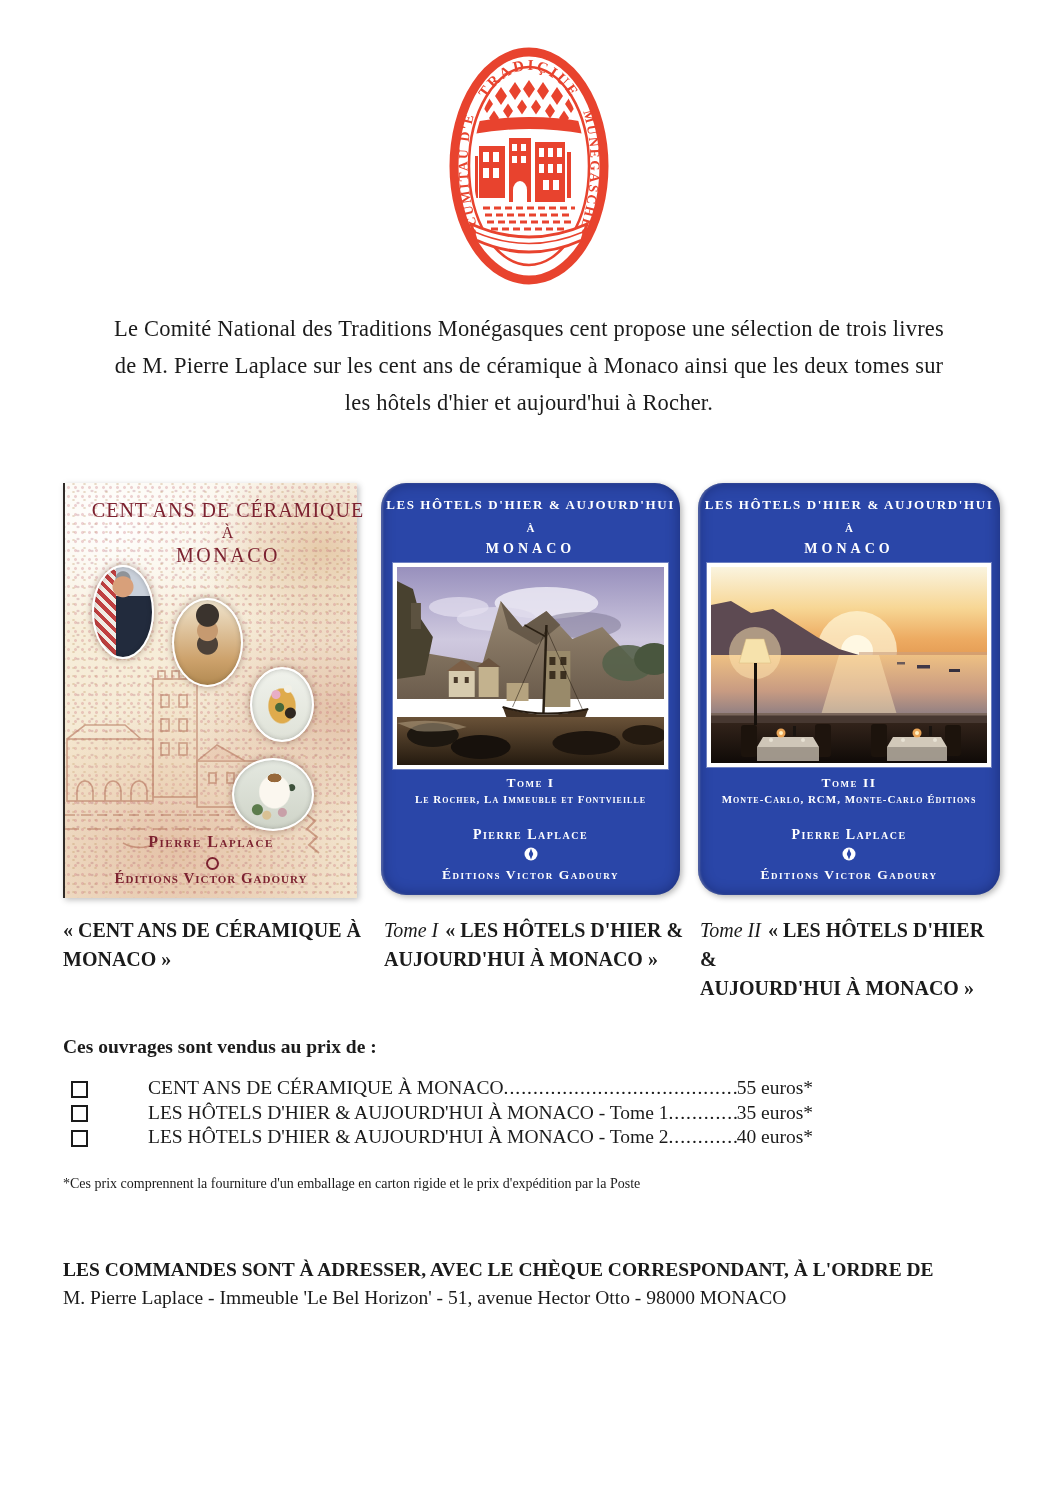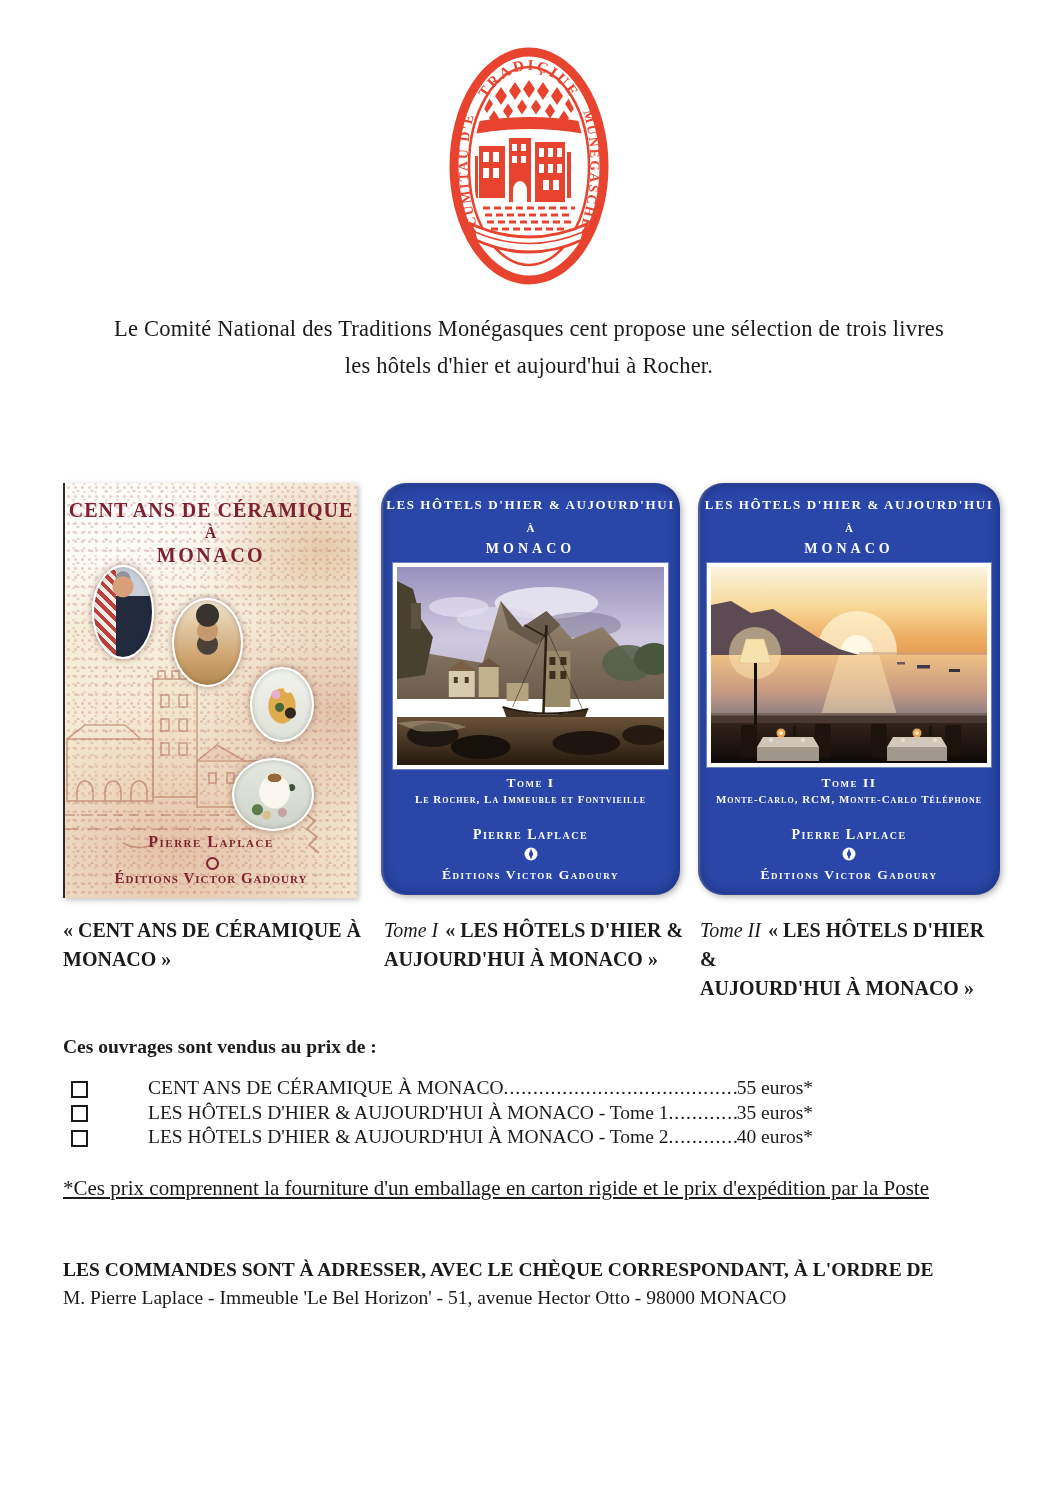--- a/index.html
+++ b/index.html
@@ -25,21 +25,21 @@
       radial-gradient(ellipse 250px 190px at 38% 88%, rgba(214,158,128,.5), rgba(214,158,128,0) 75%),
       linear-gradient(180deg,#fbf7ee 0%,#f7eeda 35%,#f2e4cc 100%);
     box-shadow:2px 2px 6px rgba(0,0,0,.25);}
   .speckle{position:absolute;inset:0;opacity:.8;pointer-events:none;
     background-image:
       radial-gradient(rgba(198,108,118,.38) 1px, rgba(0,0,0,0) 1.6px),
       radial-gradient(rgba(184,140,88,.38) 1px, rgba(0,0,0,0) 1.6px),
       radial-gradient(rgba(150,62,84,.28) 1.2px, rgba(0,0,0,0) 1.9px);
     background-size:7px 9px,11px 8px,14px 12px;background-position:0 0,3px 5px,6px 2px;}
   .b1-title{position:absolute;left:0;top:16px;width:100%;text-align:center;
-    color:var(--ceramique-maroon,#7c2230);font-weight:bold;font-size:20px;letter-spacing:1px;}
+    color:var(--ceramique-maroon,#7c2230);font-weight:normal;font-size:20px;letter-spacing:1px;padding-left:17px;}
   .b1-a{top:41px;font-size:16px;}
   .b1-monaco{top:61px;letter-spacing:2.5px;}
   .b1-author{position:absolute;left:0;width:100%;text-align:center;color:var(--ceramique-maroon,#7c2230);
     font-weight:bold;font-variant:small-caps;}
   .b1-author.a{top:350px;font-size:16px;letter-spacing:1.5px;}
   .b1-orn{position:absolute;left:50%;top:374px;width:9px;height:9px;margin-left:-5px;border-radius:50%;
     border:2px solid var(--ceramique-maroon,#7c2230);}
   .b1-author.p{top:387px;font-size:15px;letter-spacing:1px;}
   .oval{position:absolute;border-radius:50%;border:2px solid #fff;
     box-shadow:0 0 7px rgba(110,70,55,.55), inset 0 0 5px rgba(0,0,0,.22);}
@@ -103,21 +103,21 @@
 
   
   .prices-heading{position:absolute;left:63px;top:1036px;font-size:19.5px;font-weight:bold;}
   .price-rows{position:absolute;left:63px;top:1077px;width:750px;}
   .price-row{display:flex;align-items:baseline;height:24.5px;font-size:19.5px;padding-left:8px;}
   .checkbox{width:13px;height:13px;border:2px solid #1a1a1a;flex:0 0 auto;margin-right:60px;align-self:center;}
   .price-label{white-space:nowrap;}
   .dots{flex:1 1 auto;overflow:hidden;white-space:nowrap;letter-spacing:1px;}
   .dots::after{content:"................................................................................................";}
   .price-value{white-space:nowrap;flex:0 0 auto;}
-  .footnote{position:absolute;left:63px;top:1176px;font-size:21px;text-decoration:underline;}
+  .footnote{position:absolute;left:63px;top:1176px;font-size:14px;}
 
   
   .order{position:absolute;left:63px;top:1256px;font-size:19.5px;line-height:27.5px;}
   .order-bold{font-weight:bold;}
 </style>
 </head>
 <body>
 
 <div class="page">
 
@@ -192,20 +192,21 @@
         <path d="M22,178 Q80,204 138,178 L133,194 Q80,218 27,194 Z" fill="#fff" stroke="var(--seal-red,#e8432e)" stroke-width="3"></path>
         <path d="M26,186 Q80,209 134,186" fill="none" stroke="var(--seal-red,#e8432e)" stroke-width="1.5"></path>
         <circle cx="24" cy="186" r="3" fill="var(--seal-red,#e8432e)"></circle>
         <circle cx="136" cy="186" r="3" fill="var(--seal-red,#e8432e)"></circle>
       </g>
     </svg>
   </div>
 
   <div class="intro">
     <div>Le Comité National des Traditions Monégasques cent propose une sélection de trois livres</div>
+    <div>de M. Pierre Laplace sur les cent ans de céramique à Monaco ainsi que les deux tomes sur</div>
     <div>les hôtels d'hier et aujourd'hui à Rocher.</div>
   </div>
 
   <div class="book book1">
     <div class="speckle"></div>
     <svg class="palace-svg" viewBox="0 0 292 255">
       <g stroke="#b4735a" stroke-width="1.6" fill="none" opacity=".85">
         <rect x="88" y="36" width="44" height="118" fill="#ecd2ae" fill-opacity=".35"></rect>
         <path d="M88,36 h5 v-8 h7 v8 h7 v-8 h7 v8 h7 v-8 h7 v8 h4"></path>
         <rect x="96" y="52" width="8" height="12"></rect>
@@ -365,21 +366,21 @@
         <polygon points="182,170 230,170 236,180 176,180" fill="#d2c9ba"></polygon>
         <rect x="176" y="180" width="60" height="14" fill="#bab1a4" opacity=".85"></rect>
         <circle cx="206" cy="166" r="4.5" fill="#ffb45e" opacity=".9"></circle>
           <circle cx="206" cy="166" r="2" fill="#fff0c0"></circle>
         <rect x="218" y="159" width="3" height="10" fill="#1a1410"></rect>
         <circle cx="192" cy="173" r="2" fill="#e8e2d4"></circle>
           <circle cx="224" cy="173" r="2" fill="#e8e2d4"></circle>
       </svg>
     </div>
     <div class="bk-line bk-tome">Tome II</div>
-    <div class="bk-line bk-sub">Monte-Carlo, RCM, Monte-Carlo Téléphone</div>
+    <div class="bk-line bk-sub">Monte-Carlo, RCM, Monte-Carlo Éditions</div>
     <div class="bk-line bk-author">Pierre Laplace</div>
     <svg class="bk-emblem" viewBox="0 0 14 14">
       <circle cx="7" cy="7" r="6.5" fill="#fff"></circle>
       <circle cx="7" cy="7" r="2.2" fill="var(--book-blue,#2a46a8)"></circle>
       <path d="M7,1.5 L8.3,5 L7,7 L5.7,5 Z M7,12.5 L8.3,9 L7,7 L5.7,9 Z" fill="var(--book-blue,#2a46a8)"></path>
     </svg>
     <div class="bk-line bk-pub">Éditions Victor Gadoury</div>
   </div>
 
   <div class="caption cap1">

